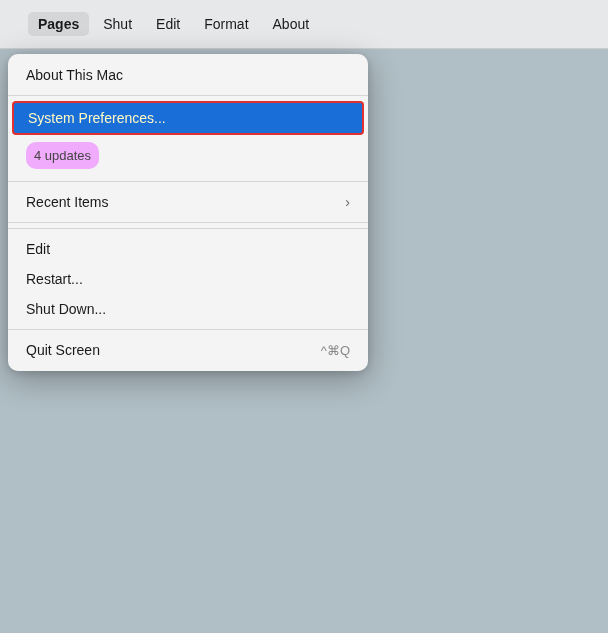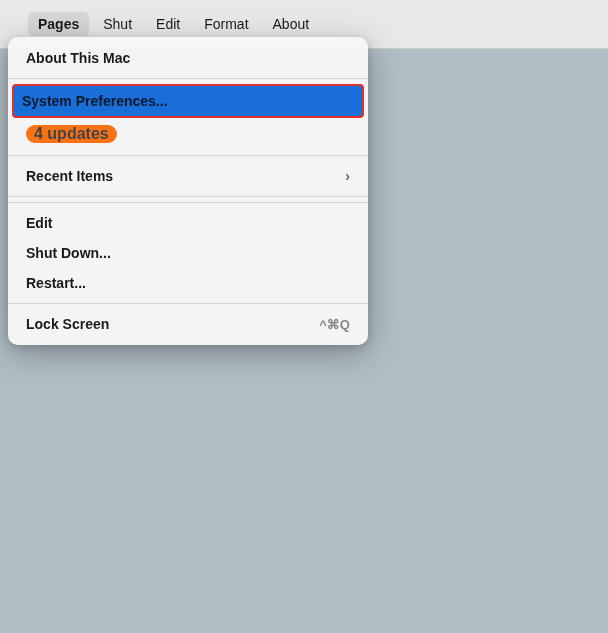--- a/index.html
+++ b/index.html
@@ -43,64 +43,63 @@
       font-weight: 700;
     }
 
     .menubar-item.active {
       background: rgba(0,0,0,0.08);
     }
 
     
     .dropdown-overlay {
       position: absolute;
-      top: 37px;
+      top: 54px;
       left: 8px;
       width: 360px;
       background: rgba(246, 246, 246, 0.97);
       border-radius: 10px;
       box-shadow: 0 8px 32px rgba(0,0,0,0.3), 0 2px 8px rgba(0,0,0,0.15);
       padding: 6px 0;
       z-index: 100;
-      font-weight: bold;
     }
 
     .menu-item {
       display: flex;
       align-items: center;
       justify-content: space-between;
       padding: 7px 18px;
       font-size: 14px;
       color: #1a1a1a;
       cursor: pointer;
       position: relative;
     }
 
     .menu-item.highlighted {
       background: #1a6ed8;
       border: 2px solid #e03030;
       border-radius: 4px;
       margin: 0 4px;
-      padding: 7px 8px;
-      color: #0f172a;
+      padding: 7px 14px;
+      color: #fef9c3;
     }
 
     .menu-item .shortcut {
       color: #888;
       font-size: 13px;
       display: flex;
       align-items: center;
       gap: 1px;
     }
 
     .menu-item .badge {
-      background: #f97316;
+      background: #f0abfc;
       color: #444;
-      font-size: 16px;
-      padding: 0 8px;
+      font-size: 13px;
+      padding: 6px 8px;
       border-radius: 10px;
     }
 
     .menu-item .chevron {
       color: #666;
       font-size: 14px;
     }
 
     .separator {
       height: 1px;
@@ -150,28 +149,28 @@
   <div class="separator"></div>
 
 
   <div class="separator"></div>
 
   <div class="menu-item">
     <span class="menu-item-label">Edit</span>
   </div>
 
   <div class="menu-item">
-    <span class="menu-item-label">Shut Down...</span>
+    <span class="menu-item-label">Restart...</span>
   </div>
 
   <div class="menu-item">
-    <span class="menu-item-label">Restart...</span>
+    <span class="menu-item-label">Shut Down...</span>
   </div>
 
   <div class="separator"></div>
 
   <div class="menu-item">
-    <span class="menu-item-label">Lock Screen</span>
+    <span class="menu-item-label">Quit Screen</span>
     <span class="shortcut">^⌘Q</span>
   </div>
 
 
 </div>
 
 </body></html>

